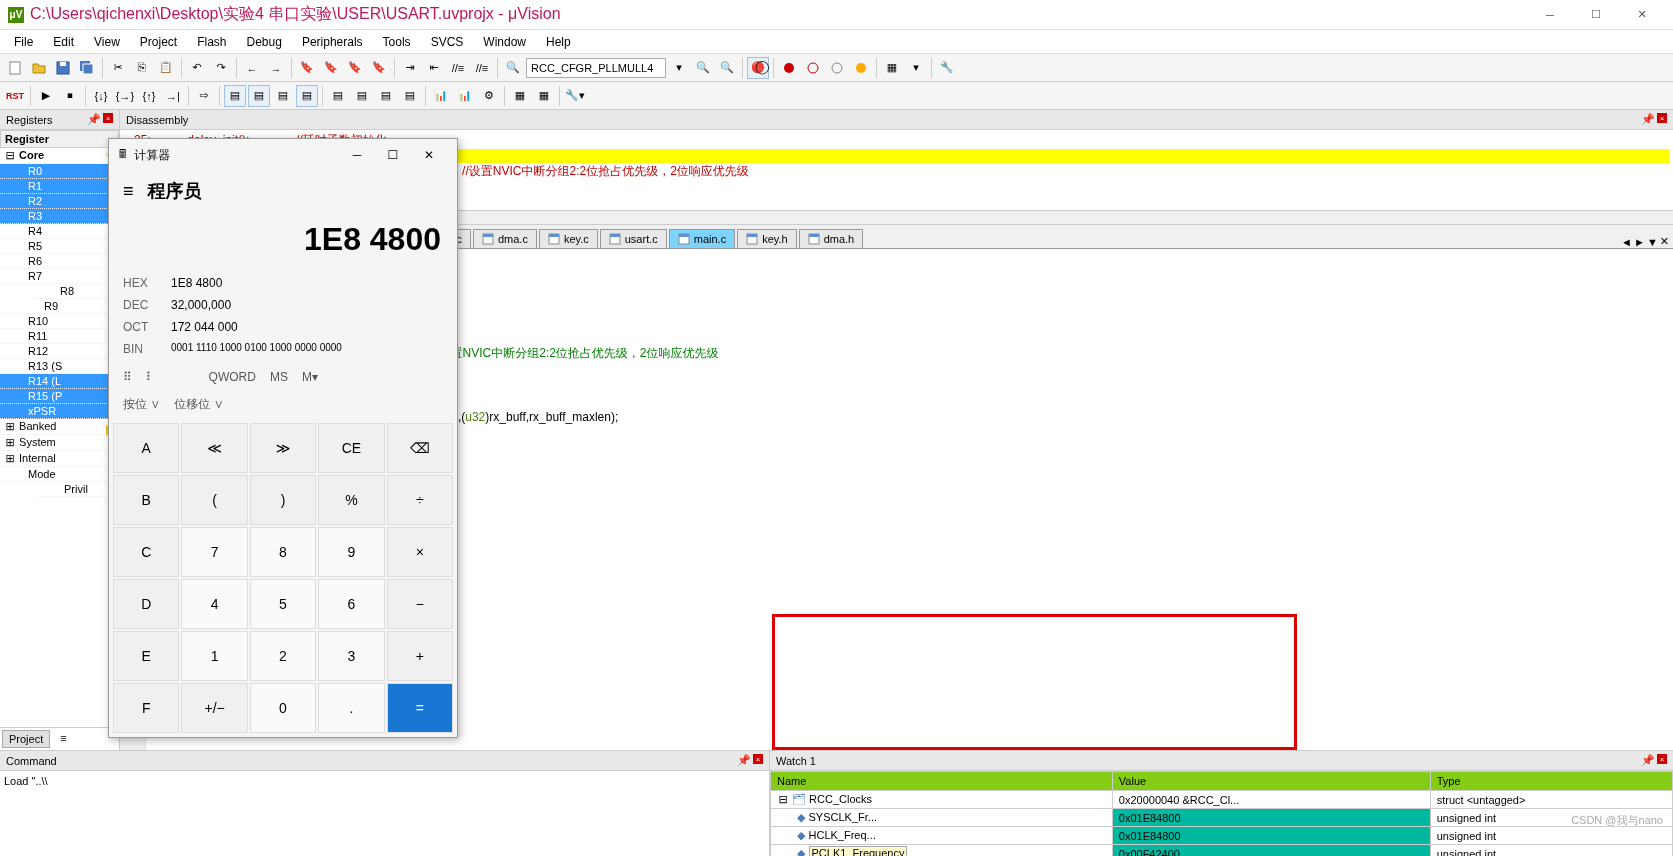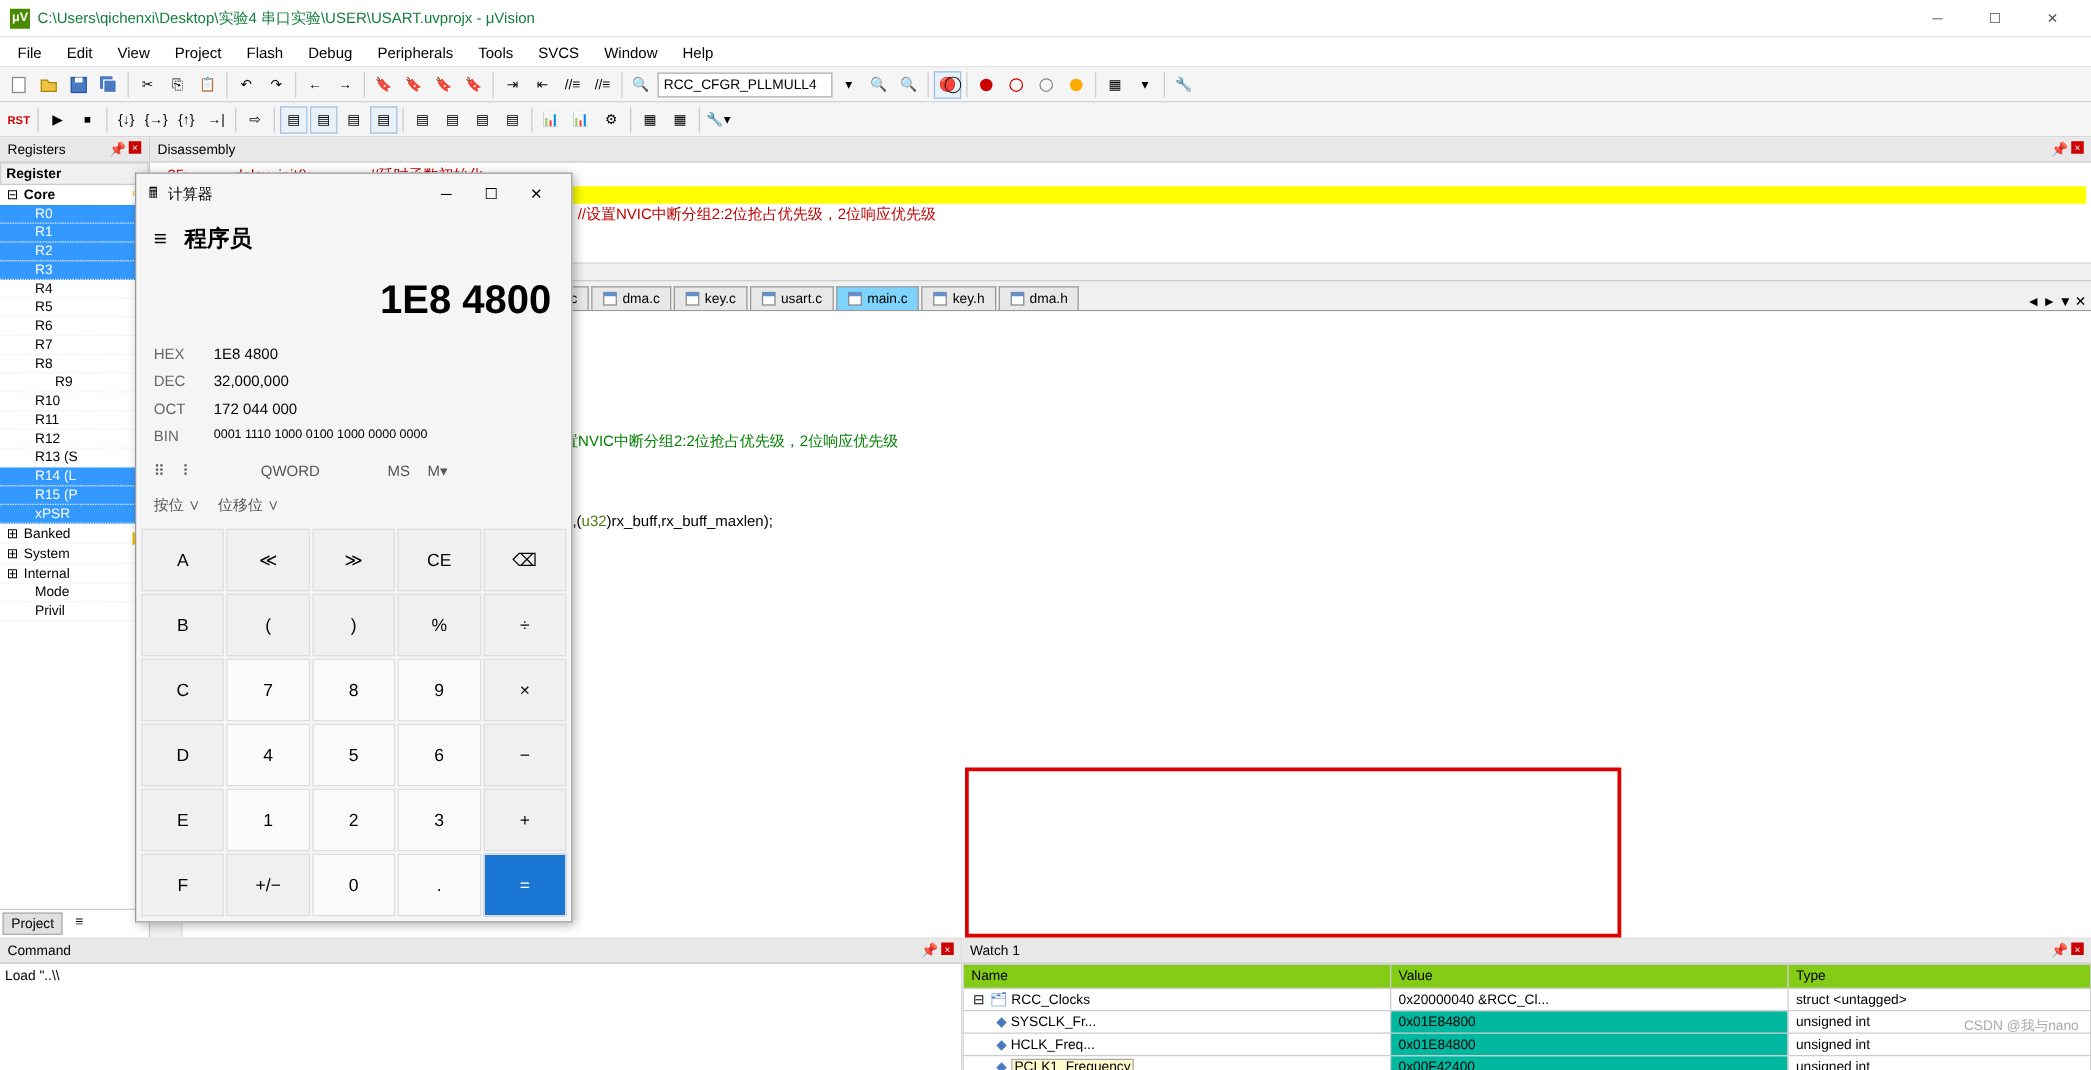--- a/index.html
+++ b/index.html
@@ -1,19 +1,19 @@
 <!DOCTYPE html>
 <html><head>
 <meta charset="utf-8">
 <style>
 *{box-sizing:border-box;margin:0;padding:0;font-family:"Segoe UI",Tahoma,Arial,sans-serif}
 body{background:#f0f0f0;font-size:11px;color:#000;overflow:hidden;width:1673px;height:856px;position:relative}
 .titlebar{height:30px;background:#fff;display:flex;align-items:center;padding:0 8px;border-bottom:1px solid #ddd}
 .titlebar .icon{width:16px;height:16px;background:#4a8a00;margin-right:6px;display:flex;align-items:center;justify-content:center;color:#fff;font-size:10px;font-weight:bold}
-.titlebar .title{flex:1;color:#15803d;font-size:12px}
+.titlebar .title{flex:1;color:#be185d;font-size:16px}
 .titlebar .winbtn{width:46px;height:30px;display:flex;align-items:center;justify-content:center;color:#555;cursor:pointer}
 .menubar{height:24px;background:#fff;display:flex;align-items:center;padding:0 4px;border-bottom:1px solid #ddd}
 .menubar .mi{padding:3px 10px;cursor:pointer;font-size:12px}
 .toolbar{height:28px;background:#f5f5f5;border-bottom:1px solid #ccc;display:flex;align-items:center;padding:0 4px;gap:2px}
 .tb{width:22px;height:22px;display:flex;align-items:center;justify-content:center;cursor:pointer;border:1px solid transparent}
 .tb svg{width:16px;height:16px}
 .tbsep{width:1px;height:20px;background:#ccc;margin:0 2px}
 .tbtext{padding:0 4px;font-size:11px;background:#fff;border:1px solid #aaa;height:20px;line-height:18px;min-width:140px}
 .main{display:flex;height:640px}
 .left{width:120px;border-right:1px solid #ccc;background:#fff;display:flex;flex-direction:column}
@@ -223,34 +223,34 @@
     <div class="reglist" id="reglist">
         <div class="regrow"><span class="tree-exp">⊟</span> <b>Core</b></div>
         <div class="regrow regsel" style="padding-left: 28px;">R0</div>
         <div class="regrow regsel" style="padding-left: 28px;">R1</div>
         <div class="regrow regsel" style="padding-left: 28px;">R2</div>
         <div class="regrow regsel" style="padding-left: 28px;">R3</div>
         <div class="regrow " style="padding-left: 28px;">R4</div>
         <div class="regrow " style="padding-left: 28px;">R5</div>
         <div class="regrow " style="padding-left: 28px;">R6</div>
         <div class="regrow " style="padding-left: 28px;">R7</div>
-        <div class="regrow " style="padding-left: 28px;">R8</div>
+        <div class="regrow " style="padding-left: 28px; margin-left: 32px;">R8</div>
         <div class="regrow " style="padding-left: 44px;">R9</div>
         <div class="regrow " style="padding-left: 28px;">R10</div>
         <div class="regrow " style="padding-left: 28px;">R11</div>
         <div class="regrow " style="padding-left: 28px;">R12</div>
         <div class="regrow " style="padding-left: 28px;">R13 (S</div>
         <div class="regrow regsel" style="padding-left: 28px;">R14 (L</div>
         <div class="regrow regsel" style="padding-left: 28px;">R15 (P</div>
         <div class="regrow regsel" style="padding-left: 28px;">xPSR</div>
         <div class="regrow"><span class="tree-exp">⊞</span> Banked</div>
         <div class="regrow"><span class="tree-exp">⊞</span> System</div>
         <div class="regrow"><span class="tree-exp">⊞</span> Internal</div>
         <div class="regrow " style="padding-left: 28px;">Mode</div>
-        <div class="regrow " style="padding-left: 28px;">Privil</div>
+        <div class="regrow " style="padding-left: 28px; margin-left: 36px;">Privil</div>
       </div>
     <div style="border-top:1px solid #ccc;padding:2px;display:flex;gap:4px">
       <span style="background:#e0e0e0;padding:2px 6px;border:1px solid #aaa">Project</span>
       <span style="padding:2px 6px">≡</span>
     </div>
   </div>
 
   <div class="center">
     <div class="disasm">
       <div class="panehdr">
@@ -482,21 +482,21 @@
       </div>
     <div class="cr">
         <span class="cl">BIN</span>
         <span class="cv" style="font-size:10px">0001 1110 1000 0100 1000 0000 0000</span>
       </div>
   </div>
   <div class="calc-row2">
     <span>⠿</span>
     <span>⠇</span>
     <span style="margin-left:40px">QWORD</span>
-    <span style="margin-left:40px">MS</span>
+    <span style="">MS</span>
     <span>M▾</span>
   </div>
   <div class="calc-row2">
     <span>按位 ∨</span>
     <span>位移位 ∨</span>
   </div>
   <div class="calc-keys" id="calckeys">
       <div class="ck op">A</div>
       <div class="ck op">≪</div>
       <div class="ck op">≫</div>

